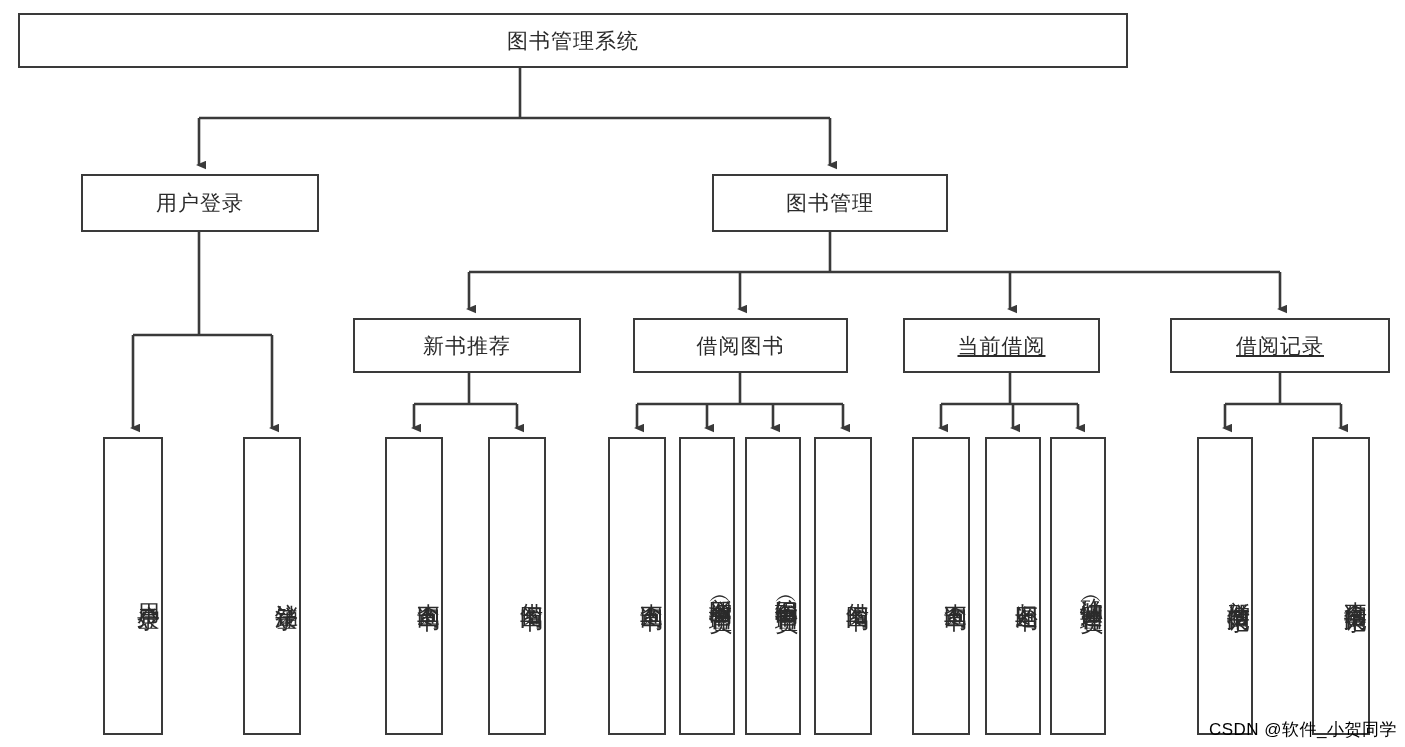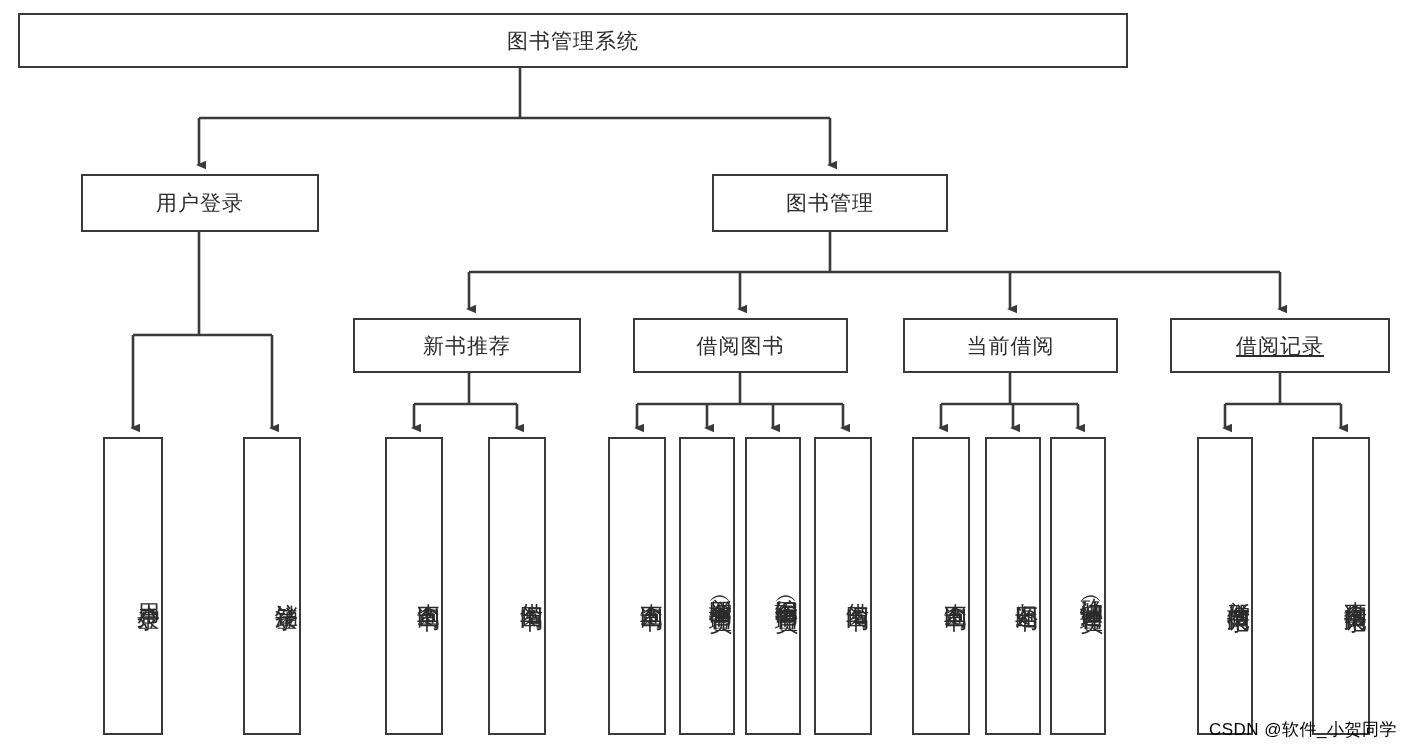--- a/index.html
+++ b/index.html
@@ -143,21 +143,21 @@
   </div>
   <div class="node horiz" style="left: 712px; top: 174px; width: 236px; height: 58px;">
     <span class="nlabel">图书管理</span>
   </div>
   <div class="node horiz" style="left: 353px; top: 318px; width: 228px; height: 55px;">
     <span class="nlabel">新书推荐</span>
   </div>
   <div class="node horiz" style="left: 633px; top: 318px; width: 215px; height: 55px;">
     <span class="nlabel">借阅图书</span>
   </div>
-  <div class="node horiz" style="left: 903px; top: 318px; width: 215px; height: 55px;">
+  <div class="node horiz" style="left: 903px; top: 318px; width: 197px; height: 55px; text-decoration: underline;">
     <span class="nlabel">当前借阅</span>
   </div>
   <div class="node horiz" style="left: 1170px; top: 318px; width: 220px; height: 55px; text-decoration: underline;">
     <span class="nlabel">借阅记录</span>
   </div>
 
   <div class="node vert" style="left: 103px; top: 437px; width: 60px; height: 298px;">
     <span class="nlabel">用户登录</span>
   </div>
   <div class="node vert" style="left: 243px; top: 437px; width: 58px; height: 298px;">

